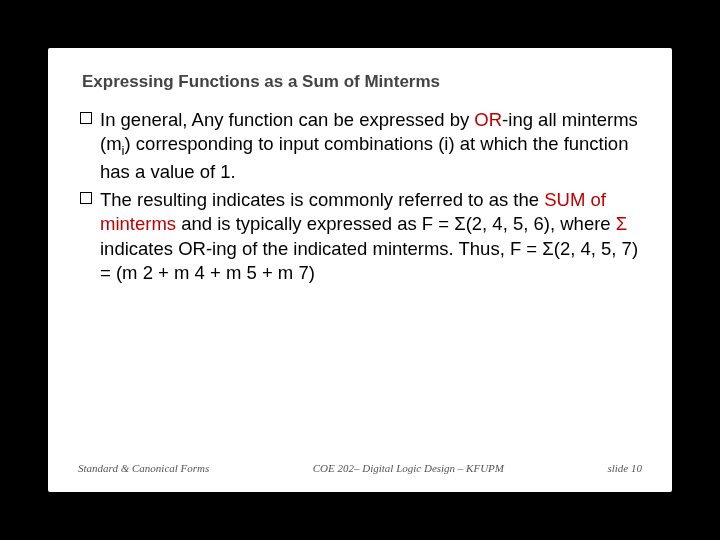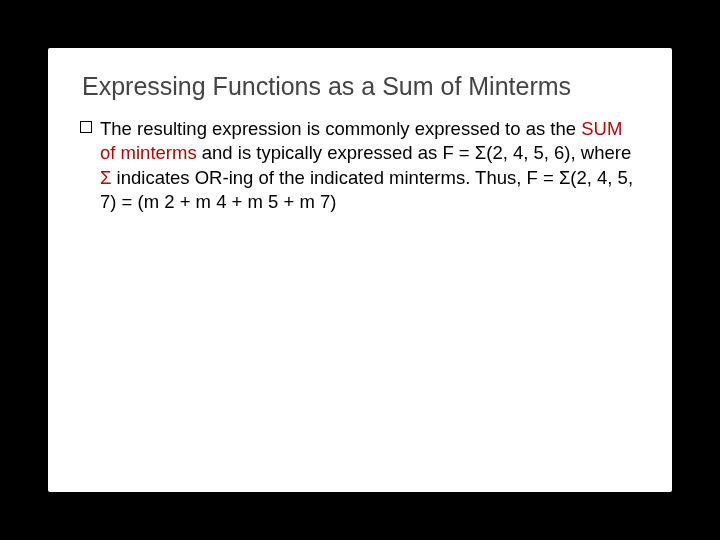--- a/index.html
+++ b/index.html
@@ -17,23 +17,23 @@
     left: 48px;
     right: 48px;
     bottom: 48px;
     background: #fff;
     border-radius: 2px;
     padding: 24px 30px 18px 30px;
     display: flex;
     flex-direction: column;
   }
   .title {
-    font-size: 25px;
+    font-size: 17px;
     color: #444;
-    font-weight: 400;
+    font-weight: 700;
     margin-bottom: 16px;
     margin-left: 4px;
   }
   .content {
     flex: 1;
     font-size: 18.5px;
     line-height: 1.32;
     color: #000;
   }
   .bullet {
@@ -66,15 +66,21 @@
     white-space: nowrap;
   }
   .footer-center { flex: 1; text-align: center; }
 </style>
 </head>
 <body>
 
 <div class="slide">
   <div class="title">Expressing Functions as a Sum of Minterms</div>
   <div class="content" id="content">
-      <div class="bullet"><span class="bullet-box"></span><span>The resulting expression is commonly expressed to as the </span><span class="red">SUM of minterms</span><span> and is typically expressed as F = Σ(2, 4, 5, 6), where </span><span class="red">Σ</span><span> indicates OR-ing of the indicated minterms. Thus, F = Σ(2, 4, 5, 7) = (m 2 + m 4 + m 5 + m 7)</span></div>
+      <div class="bullet"><span class="bullet-box"></span><span>In general, Any function can be expressed by </span><span class="red">OR</span><span>-ing all minterms (m</span><span class="sub">i</span><span>) corresponding to input combinations (i) at which the function has a value of 1.</span></div>
+      <div class="bullet"><span class="bullet-box"></span><span>The resulting indicates is commonly referred to as the </span><span class="red">SUM of minterms</span><span> and is typically expressed as F = Σ(2, 4, 5, 6), where </span><span class="red">Σ</span><span> indicates OR-ing of the indicated minterms. Thus, F = Σ(2, 4, 5, 7) = (m 2 + m 4 + m 5 + m 7)</span></div>
     </div>
+  <div class="footer">
+    <div class="footer-left">Standard &amp; Canonical Forms</div>
+    <div class="footer-center">COE 202– Digital Logic Design – KFUPM</div>
+    <div class="footer-right">slide 10</div>
+  </div>
 </div>
 
 </body></html>

